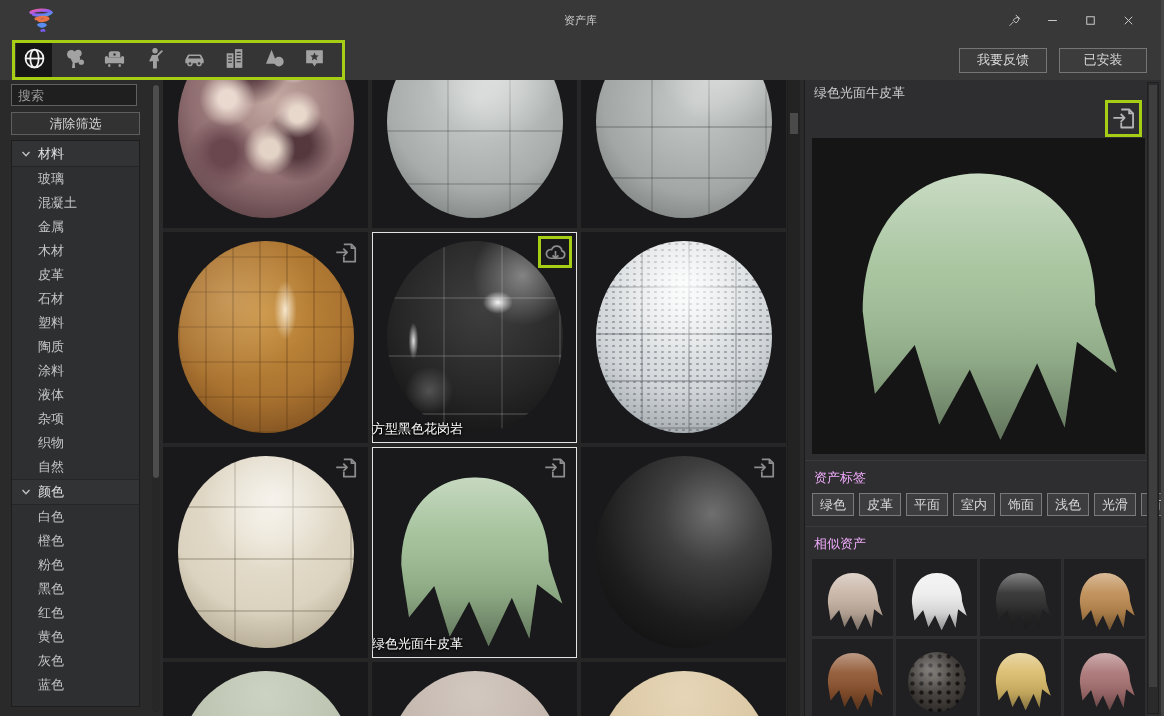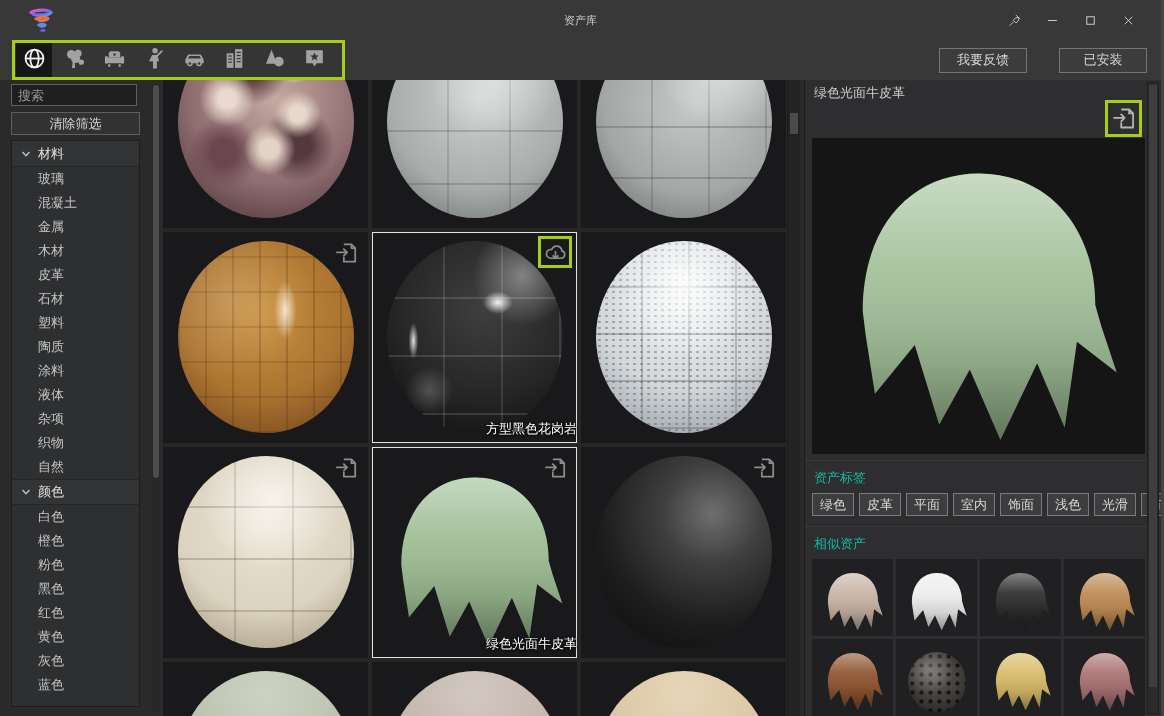--- a/index.html
+++ b/index.html
@@ -16,21 +16,21 @@
   .win-controls{ margin-left:auto; display:flex; align-items:center; gap:8px; padding-right:18px; z-index:2; }
   .win-btn{ width:30px; height:26px; display:inline-flex; align-items:center; justify-content:center; color:#c9c9c9; cursor:pointer; }
   .win-btn svg{ width:15px; height:15px; }
 
   
   .toolbar{ height:40px; background:#383838; display:flex; align-items:center; justify-content:space-between; padding:0 14px 0 12px; }
   .cat-group{ display:flex; align-items:center; gap:4px; border:3px solid var(--anno); padding:1px 10px 1px 1px; height:40px; background:#353535; }
   .cat-btn{ width:36px; height:32px; display:inline-flex; align-items:center; justify-content:center; color:#a2a2a2; cursor:pointer; }
   .cat-btn svg{ width:25px; height:25px; }
   .cat-btn.active{ background:#161616; color:#f2f2f2; height:34px; }
-  .toolbar-right{ display:flex; gap:32px; }
+  .toolbar-right{ display:flex; gap:12px; }
   .tb-btn{ min-width:88px; height:25px; background:#3c3c3c; border:1px solid #757575; color:#d8d8d8; font-size:13px; font-family:inherit; padding:0 14px; cursor:pointer; }
 
   
   .content{ position:relative; height:636px; background:#2a2a2a; }
 
   
   .sidebar{ position:absolute; left:8px; top:4px; bottom:4px; width:152px; }
   .search-input{ display:block; width:126px; height:21px; margin-left:3px; background:#1f1f1f; border:1px solid #606060; color:#c9c9c9; font-size:13px; font-family:inherit; padding:10px 6px; }
   .search-input::placeholder{ color:#9a9a9a; }
   .clear-btn{ display:block; width:129px; height:23px; margin:6px 0 0 3px; background:#323232; border:1px solid #5e5e5e; color:#d6d6d6; font-size:13px; font-family:inherit; cursor:pointer; }
@@ -45,40 +45,40 @@
 
   
   .grid-area{ position:absolute; left:163px; top:0; bottom:0; width:637px; background:#262626; }
   .grid-viewport{ position:absolute; left:0; right:14px; top:0; bottom:0; overflow:hidden; }
   .grid{ display:grid; grid-template-columns:repeat(3,1fr); gap:4px; margin-top:-63px; }
   .tile{ position:relative; height:211px; background:#19191b; cursor:pointer; }
   .tile.selected{ box-shadow:inset 0 0 0 1px #e3e3e3; }
   .media{ position:absolute; inset:0; display:flex; justify-content:center; }
   .sphere{ width:176px; height:192px; border-radius:50%; margin-top:9px; }
   .tile-cloth{ width:194px; height:188px; margin-top:16px; }
-  .tile-label{ position:absolute; bottom:5px; left:0; right:0; text-align:right; color:#ffffff; font-size:13px; text-shadow:0 1px 2px #000, 0 0 3px #000; }
+  .tile-label{ position:absolute; bottom:5px; left:0; right:0; text-align:left; color:#ffffff; font-size:13px; text-shadow:0 1px 2px #000, 0 0 3px #000; }
   .tile-icon{ position:absolute; top:8px; right:9px; width:26px; height:26px; color:#8d8d8d; }
   .tile-icon svg{ width:26px; height:26px; }
   .tile-icon.anno-box{ top:4px; right:5px; width:34px; height:32px; border:3px solid var(--anno); display:flex; align-items:center; justify-content:center; }
   .tile-icon.anno-box svg{ width:25px; height:25px; }
   .grid-scrollbar{ position:absolute; right:0; top:0; bottom:0; width:13px; background:#232323; border-left:1px solid #1c1c1c; }
   .grid-scrollbar .thumb{ position:absolute; top:33px; left:2px; right:2px; height:21px; background:#4a4a4a; }
 
   
   .detail{ position:absolute; left:804px; right:0; top:0; bottom:0; background:#2e2e30; border-left:1px solid #1c1c1c; padding:0 16px 0 7px; overflow:hidden; }
   .detail-head{ position:relative; height:58px; }
   .detail-title{ position:absolute; left:2px; top:4px; color:#cccccc; }
   .detail-head .anno-box{ position:absolute; right:3px; top:20px; width:37px; height:37px; border:3px solid var(--anno); display:flex; align-items:center; justify-content:center; }
   .dicon{ width:27px; height:27px; color:#b5b5b5; cursor:pointer; display:inline-flex; }
   .dicon svg{ width:27px; height:27px; }
   .preview{ height:316px; background:#151515; display:flex; align-items:center; justify-content:center; }
   .preview-cloth{ width:306px; height:296px; margin-top:6px; }
   .thumb-label{ height:25px; line-height:25px; text-align:center; color:#cfcfcf; background:#262628; border-top:1px solid #1b1b1b; }
   .sep{ height:1px; background:#222; border-bottom:1px solid #3a3a3a; margin:6px -7px 0 -7px; }
-  .sec-title{ margin:8px 0 6px 2px; color:#14b8a6; }
+  .sec-title{ margin:8px 0 6px 2px; color:#f0abfc; }
   .tags{ display:flex; gap:5px; flex-wrap:nowrap; }
   .tag{ height:23px; line-height:21px; padding:0 7px; background:#3d3d3f; border:1px solid #7a7a7a; color:#d8d8d8; border-radius:0; white-space:nowrap; cursor:pointer; }
   .sim-grid{ display:grid; grid-template-columns:repeat(4,1fr); gap:3px; }
   .sim{ height:77px; background:#202022; display:flex; align-items:center; justify-content:center; cursor:pointer; }
   .sim-cloth{ width:66px; height:64px; margin-top:4px; }
   .sim-quilt{ width:58px; height:60px; margin-top:8px; }
   .detail-scrollbar{ position:absolute; right:2px; top:2px; bottom:2px; width:12px; background:#2a2a2a; border:1px solid #1f1f1f; }
   .detail-scrollbar .thumb{ position:absolute; top:2px; left:1px; right:1px; bottom:26px; background:#3e3e3e; }
 
   

